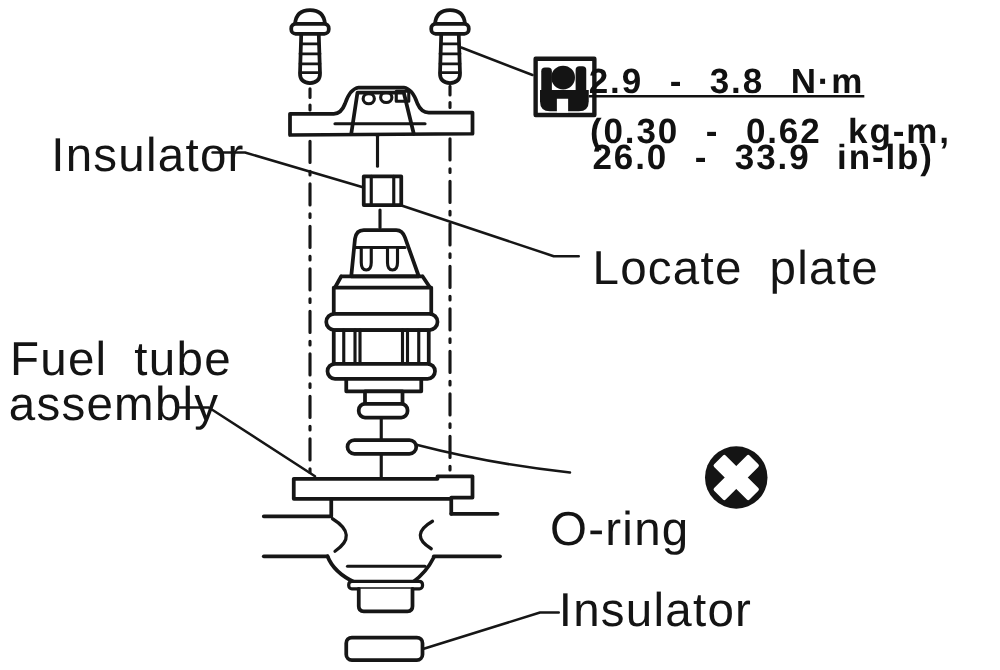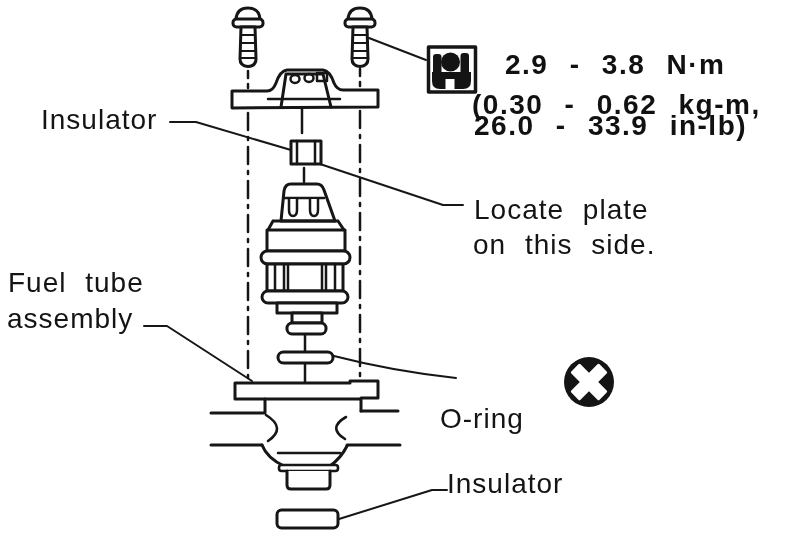--- a/index.html
+++ b/index.html
@@ -2,21 +2,21 @@
 <html><head>
 <meta charset="utf-8">
 <style>
   html,body{margin:0;padding:0;background:#ffffff;}
   #stage{
     position:relative;width:800px;height:536px;background:#ffffff;overflow:hidden;
     font-family:"Liberation Sans","DejaVu Sans",sans-serif;color:#141414;
   }
   #lineart{position:absolute;left:0;top:0;}
   .lbl{
-    position:absolute;font-size:28px;line-height:1;letter-spacing:1px;
+    position:absolute;font-size:38px;line-height:1;letter-spacing:1px;
     word-spacing:10px;white-space:nowrap;color:#141414;
   }
   .torque-line{
     position:absolute;font-size:28px;line-height:1;font-weight:bold;
     letter-spacing:1.5px;word-spacing:12px;white-space:nowrap;color:#111;
   }
 </style>
 </head>
 <body>
 
@@ -126,23 +126,22 @@
       </g>
     </g>
   </svg>
 
   <div class="lbl" style="left:41px;top:106px;">Insulator</div>
 
   <div class="lbl" style="left:8px;top:269px;">Fuel tube</div>
   <div class="lbl" style="left:474px;top:196px;">Locate plate</div>
 
   <div class="lbl" style="left:7px;top:305px;">assembly</div>
-  <div class="lbl" style="left:473px;top:231px;">on this side.</div>
 
   <div class="lbl" style="left:440px;top:361px;margin-top:44px;">O-ring</div>
 
   <div class="lbl" style="left:447px;top:470px;">Insulator</div>
 
-  <div class="torque-line" style="left:505px;top:51px;">2.9 - 3.8 N·m</div>
+  <div class="torque-line" style="left:471px;top:51px;text-decoration:underline;">2.9 - 3.8 N·m</div>
   <div class="torque-line" style="left:472px;top:91px;">(0.30 - 0.62 kg-m,</div>
   <div class="torque-line" style="left:474px;top:112px;">26.0 - 33.9 in-lb)</div>
 
 </div>
 
 </body></html>

